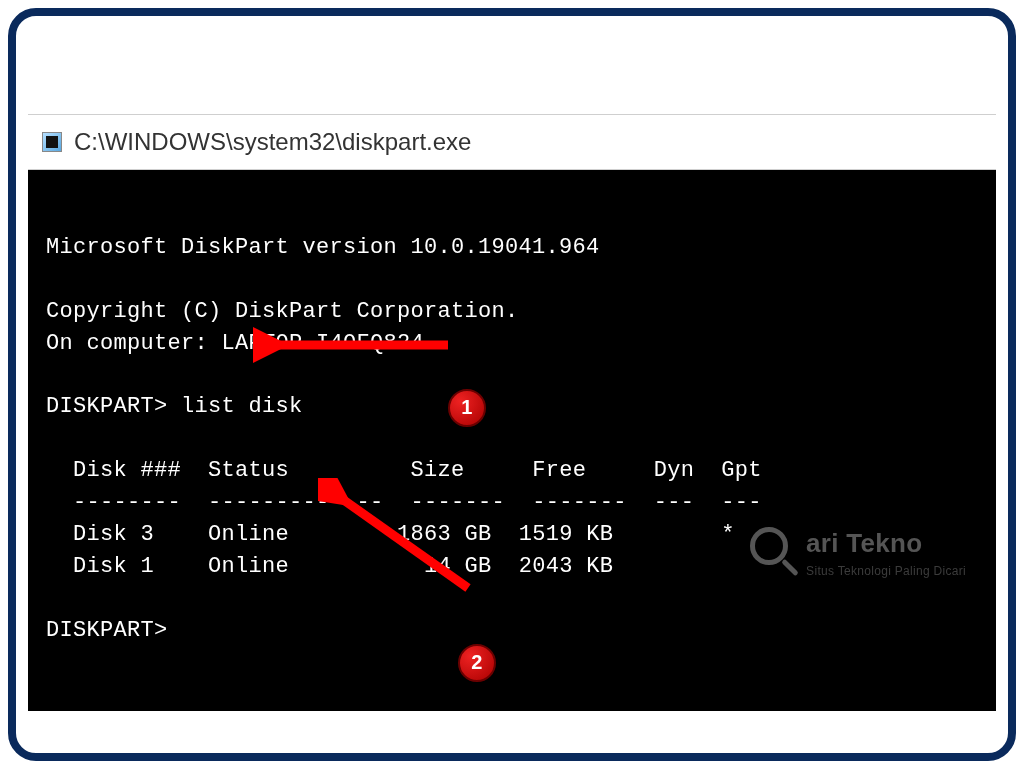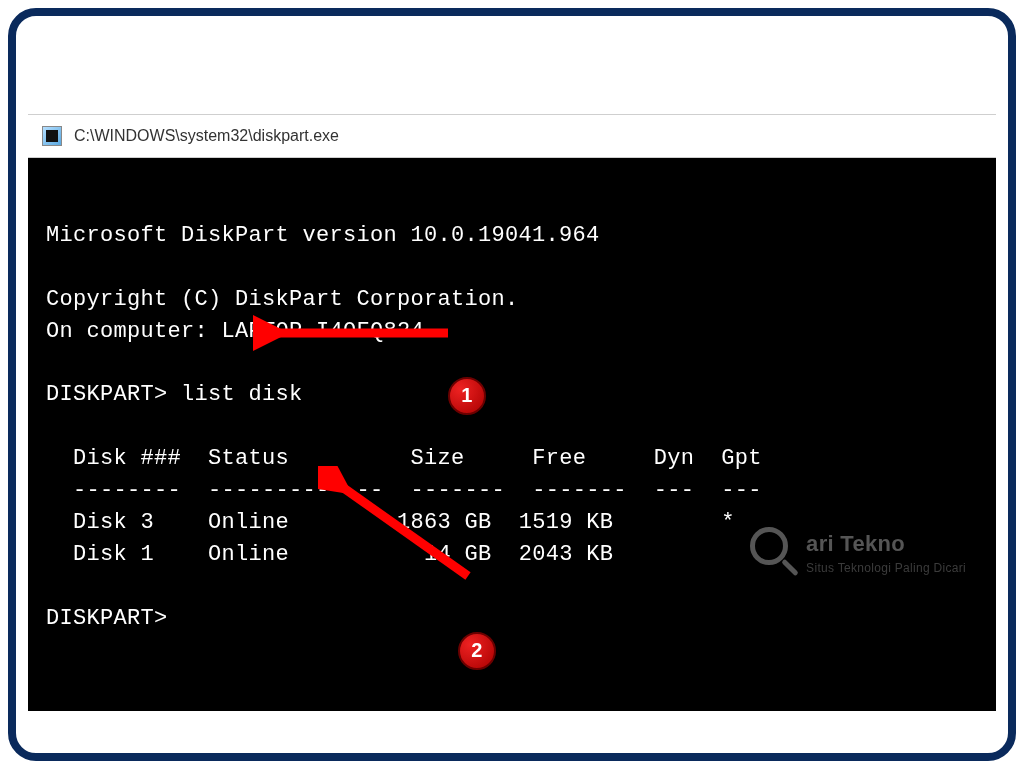--- a/index.html
+++ b/index.html
@@ -23,29 +23,29 @@
       top: 12px; left: 12px; right: 12px; bottom: 12px;
       background: #ffffff;
       display: flex;
       flex-direction: column;
     }
     .spacer-top {
       height: 86px;
       background: #ffffff;
     }
     .titlebar {
-      height: 44px;
+      height: 56px;
       background: #ffffff;
       border-top: 1px solid #cfcfcf;
       border-bottom: 1px solid #cfcfcf;
       display: flex;
       align-items: center;
       padding-left: 14px;
       font-family: "Segoe UI", Tahoma, sans-serif;
-      font-size: 16px;
+      font-size: 24px;
       color: #333;
       gap: 12px;
     }
     .titlebar .win-icon {
       width: 20px;
       height: 20px;
       display: inline-block;
       position: relative;
       flex-shrink: 0;
       background: linear-gradient(135deg, #b5dfff, #5aa8e0);
@@ -117,21 +117,21 @@
     }
     .watermark .mag .handle {
       position: absolute;
       width: 20px; height: 5px;
       background: #555555;
       transform: rotate(45deg);
       top: 40px; left: 36px;
       border-radius: 3px;
     }
     .watermark .txt { display:flex; flex-direction:column; }
-    .watermark .txt .line1 { font-size: 22px; font-weight:bold; }
+    .watermark .txt .line1 { font-size: 26px; font-weight:bold; }
     .watermark .txt .line2 { font-size: 12px; opacity:0.7; }
   </style>
 </head>
 <body>
 
 <div class="outer-frame">
   <div class="inner-wrap">
 
     <div class="spacer-top"></div>
 

